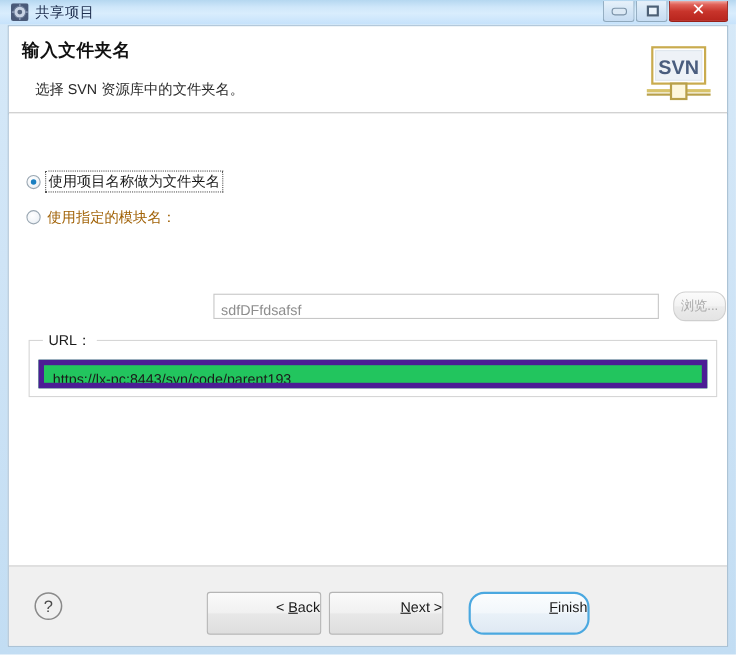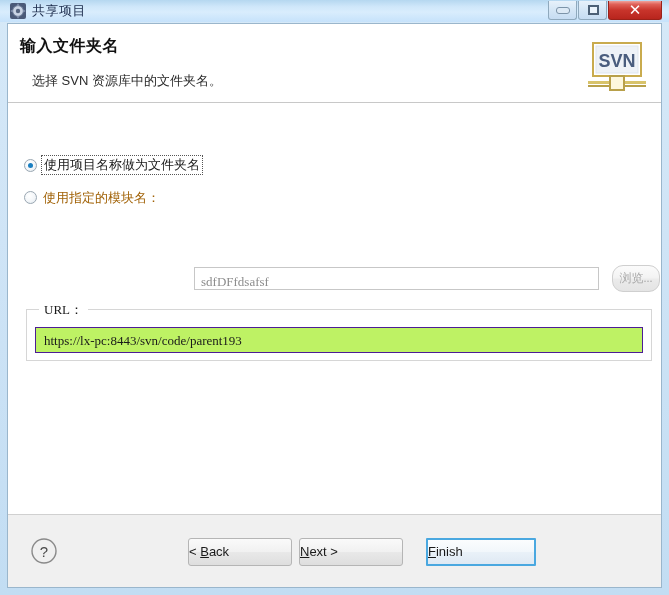--- a/index.html
+++ b/index.html
@@ -126,21 +126,20 @@
     left: 578px; top: 17px;
     width: 62px; height: 52px;
   }
 
   
   #body {
     position: absolute;
     left: 0; top: 80px;
     width: 653px; height: 410px;
     background: #ffffff;
-    font-family: Liberation Serif, serif;
   }
 
   
   .radio-row { position: absolute; left: 16px; }
   .radio-mark {
     position: absolute;
     left: 0; top: 1px;
     width: 13px; height: 13px;
     border-radius: 50%;
     background: radial-gradient(circle at 40% 35%, #ffffff 0%, #f3f6f9 55%, #dfe7ee 100%);
@@ -209,22 +208,22 @@
     left: 12px; top: -9px;
     background: #ffffff;
     padding: 0 5px;
     font-size: 13px;
     color: #1a1a1a;
   }
   #url-value {
     position: absolute;
     left: 8px; top: 17px;
     width: 608px; height: 26px;
-    background: #bef264;
-    border: 1px solid #4c1d95;
+    background: #22c55e;
+    border: 5px solid #4c1d95;
     font-size: 13px;
     color: #1a1a1a;
     padding: 4px 8px;
     line-height: 17px;
     white-space: nowrap;
     overflow: hidden;
   }
 
   
   #footer {
@@ -236,37 +235,38 @@
   }
   #help-button {
     position: absolute;
     left: 22px; top: 22px;
     width: 28px; height: 28px;
     cursor: default;
   }
   .dlg-button {
     position: absolute;
     top: 23px;
-    height: 28px;
+    height: 39px;
     background: linear-gradient(to bottom, #fafafa 0%, #f1f1f1 48%, #e8e8e8 52%, #dedede 100%);
     border: 1px solid #b5b5b5;
     border-radius: 3px;
     font-size: 13px;
     color: #1a1a1a;
-    text-align: left;
+    text-align: right;
     line-height: 26px;
     cursor: default;
     white-space: nowrap;
+    padding-left: 17px;
   }
   #btn-back   { left: 180px; width: 104px; }
   #btn-next   { left: 291px; width: 104px; }
   #btn-finish {
     left: 418px; width: 110px;
     border: 2px solid #4aa8e0;
-    border-radius: 1px;
+    border-radius: 14px;
     line-height: 24px;
     background: linear-gradient(to bottom, #fbfdfe 0%, #f2f7fb 48%, #e9f1f8 52%, #dfe9f3 100%);
   }
   #btn-cancel { left: 538px; width: 104px; }
   .mnem { text-decoration: underline; }
 </style>
 </head>
 <body>
 
 <div id="window">

